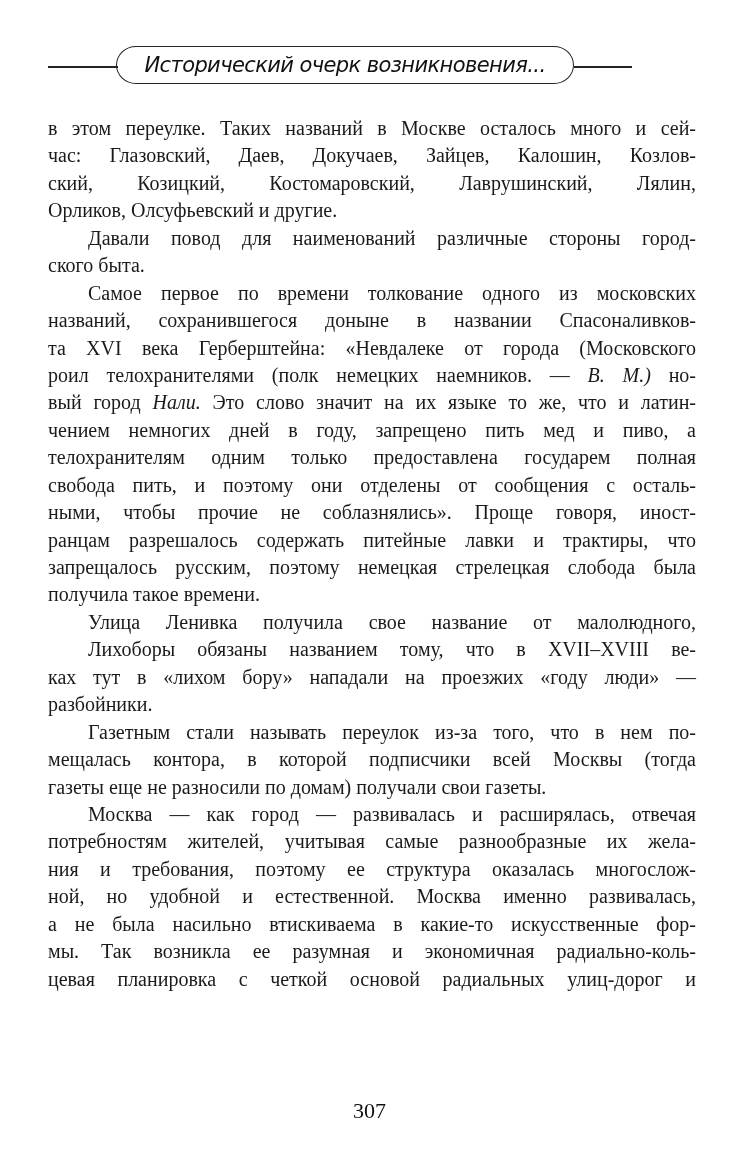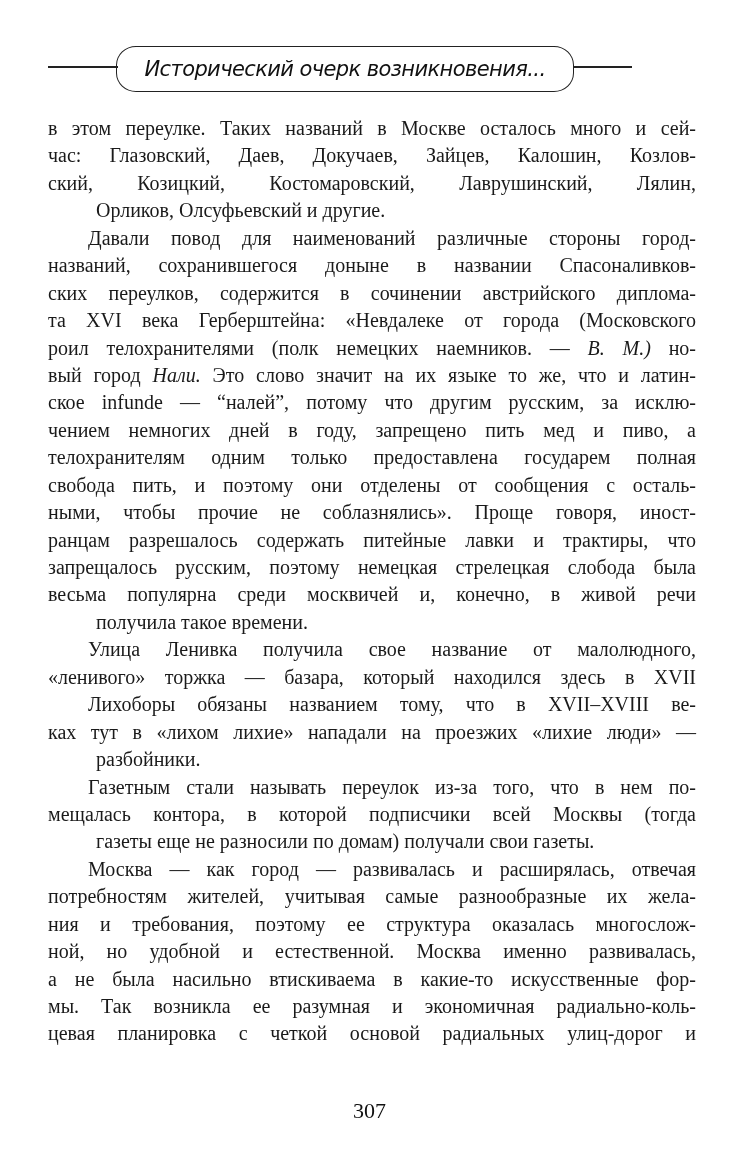--- a/index.html
+++ b/index.html
@@ -10,37 +10,37 @@
     }
     .header {
       position: absolute; left: 48px; top: 46px; width: 584px; height: 42px;
     }
     .header .rule {
       position: absolute; top: 20px; height: 1.5px; background: #222;
     }
     .header .rule.left { left: 0; width: 70px; }
     .header .rule.right { left: 526px; width: 58px; }
     .header .capsule {
-      position: absolute; left: 68px; top: 0; width: 458px; height: 46px;
+      position: absolute; left: 68px; top: 0; width: 458px; height: 38px;
       border: 1.5px solid #222; border-radius: 20px / 19px; box-sizing: border-box;
       display: flex; align-items: center; justify-content: center;
     }
     .header .title {
       font-family: "DejaVu Sans", sans-serif; font-style: italic;
       font-size: 21px; letter-spacing: -0.6px; color: #111;
     }
     .body-text {
       position: absolute; left: 48px; top: 115px; width: 648px;
       font-size: 20px; line-height: 27.45px; text-align: justify;
     }
     .line {
       display: block; white-space: nowrap; text-align: justify;
       text-align-last: justify; height: 27.45px;
     }
-    .line.last { text-align-last: left; margin-left: 48px; }
+    .line.last { text-align-last: left; }
     .line.indent { padding-left: 40px; }
     .page-number {
       position: absolute; left: 0; width: 739px; top: 1098px;
       text-align: center; font-size: 22px; color: #111;
     }
     i { font-style: italic; }
   </style>
 </head>
 <body>
 
@@ -51,38 +51,36 @@
   </div>
   <div class="rule right"></div>
 </div>
 
 <div class="body-text" id="body-text">
     <span class="line">в этом переулке. Таких названий в Москве осталось много и сей-</span>
     <span class="line">час: Глазовский, Даев, Докучаев, Зайцев, Калошин, Козлов-</span>
     <span class="line">ский, Козицкий, Костомаровский, Лаврушинский, Лялин,</span>
     <span class="line last">Орликов, Олсуфьевский и другие.</span>
     <span class="line indent">Давали повод для наименований различные стороны город-</span>
+    <span class="line last">ского быта.</span>
+    <span class="line indent">Самое первое по времени толкование одного из московских</span>
     <span class="line">названий, сохранившегося доныне в названии Спасоналивков-</span>
-    <span class="line">ских переулков, содержится в сочинении австрийского диплома-</span>
     <span class="line">та XVI века Герберштейна: «Невдалеке от города (Московского</span>
     <span class="line">роил телохранителями (полк немецких наемников. — <i>В. М.)</i> но-</span>
     <span class="line">вый город <i>Нали.</i> Это слово значит на их языке то же, что и латин-</span>
-    <span class="line">ское infunde — “налей”, потому что другим русским, за исклю-</span>
     <span class="line">чением немногих дней в году, запрещено пить мед и пиво, а</span>
     <span class="line">телохранителям одним только предоставлена государем полная</span>
     <span class="line">свобода пить, и поэтому они отделены от сообщения с осталь-</span>
     <span class="line">ными, чтобы прочие не соблазнялись». Проще говоря, иност-</span>
     <span class="line">ранцам разрешалось содержать питейные лавки и трактиры, что</span>
     <span class="line">запрещалось русским, поэтому немецкая стрелецкая слобода была</span>
-    <span class="line">весьма популярна среди москвичей и, конечно, в живой речи</span>
     <span class="line last">получила такое времени.</span>
     <span class="line indent">Улица Ленивка получила свое название от малолюдного,</span>
-    <span class="line">«ленивого» торжка — базара, который находился здесь в XVII</span>
     <span class="line indent">Лихоборы обязаны названием тому, что в XVII–XVIII ве-</span>
-    <span class="line">ках тут в «лихом лихие» нападали на проезжих «лихие люди» —</span>
+    <span class="line">ках тут в «лихом бору» нападали на проезжих «году люди» —</span>
     <span class="line last">разбойники.</span>
     <span class="line indent">Газетным стали называть переулок из-за того, что в нем по-</span>
     <span class="line">мещалась контора, в которой подписчики всей Москвы (тогда</span>
     <span class="line last">газеты еще не разносили по домам) получали свои газеты.</span>
     <span class="line indent">Москва — как город — развивалась и расширялась, отвечая</span>
     <span class="line">потребностям жителей, учитывая самые разнообразные их жела-</span>
     <span class="line">ния и требования, поэтому ее структура оказалась многослож-</span>
     <span class="line">ной, но удобной и естественной. Москва именно развивалась,</span>
     <span class="line">а не была насильно втискиваема в какие-то искусственные фор-</span>
     <span class="line">мы. Так возникла ее разумная и экономичная радиально-коль-</span>

